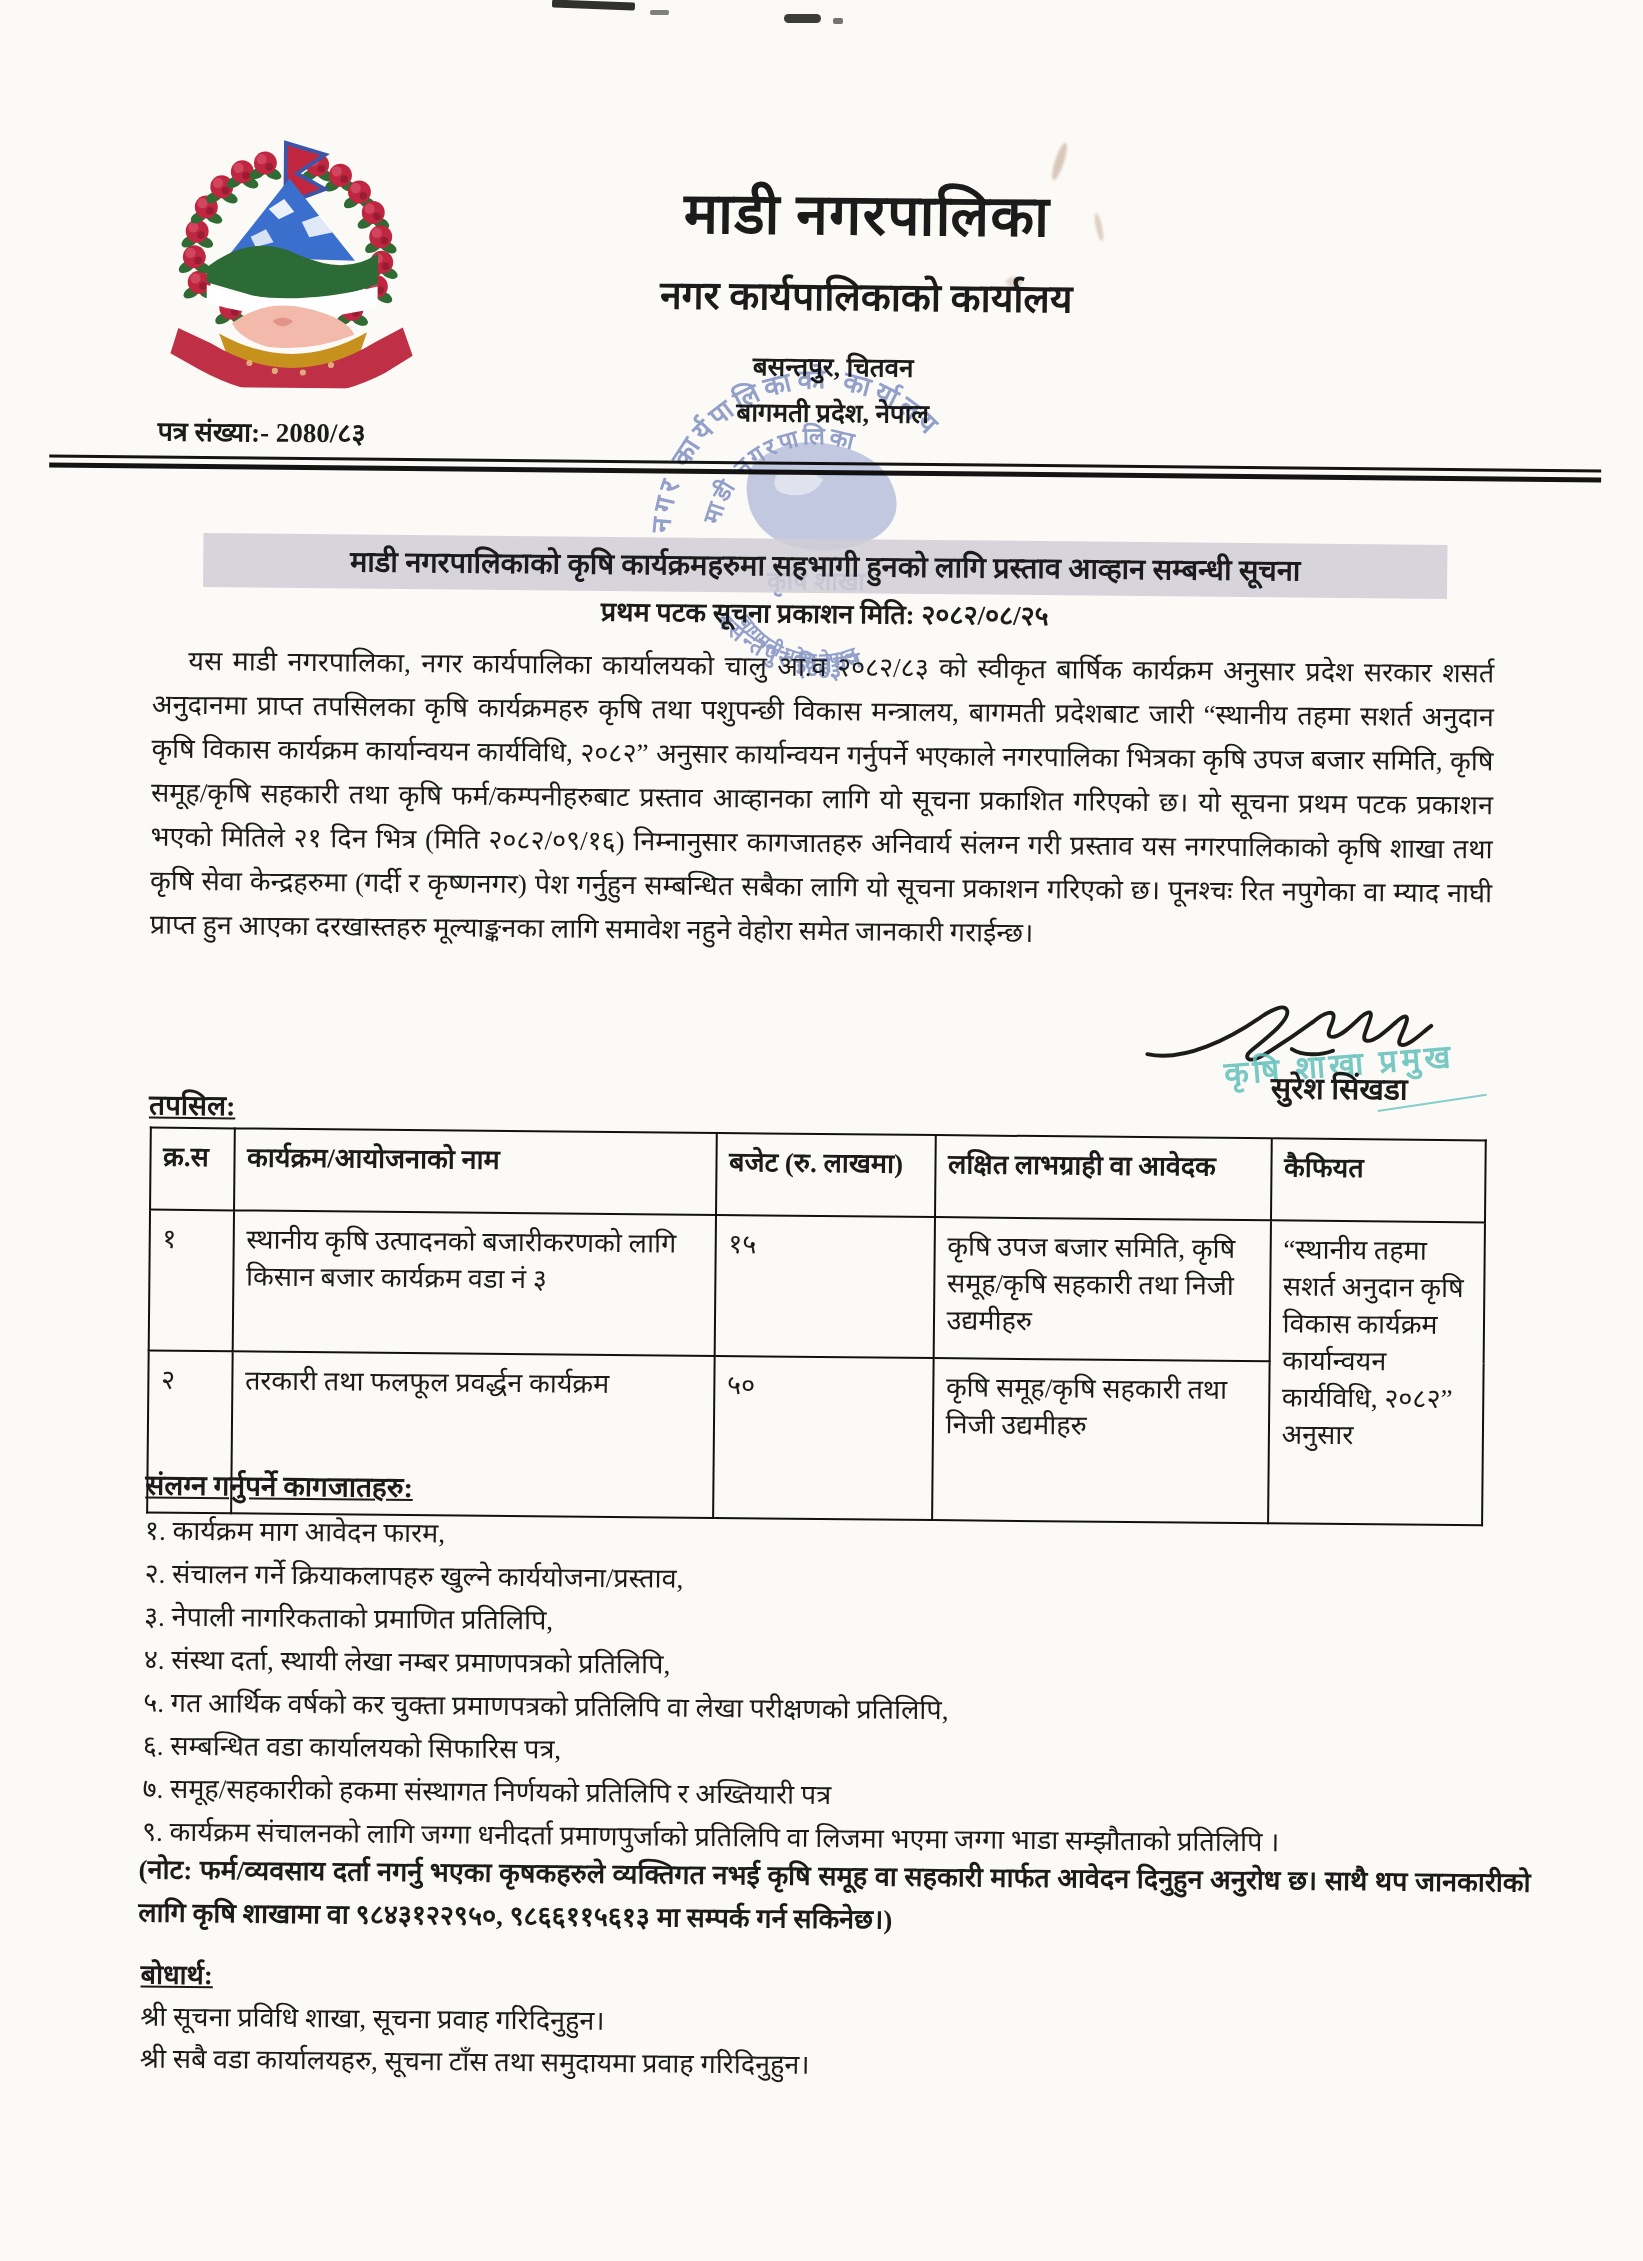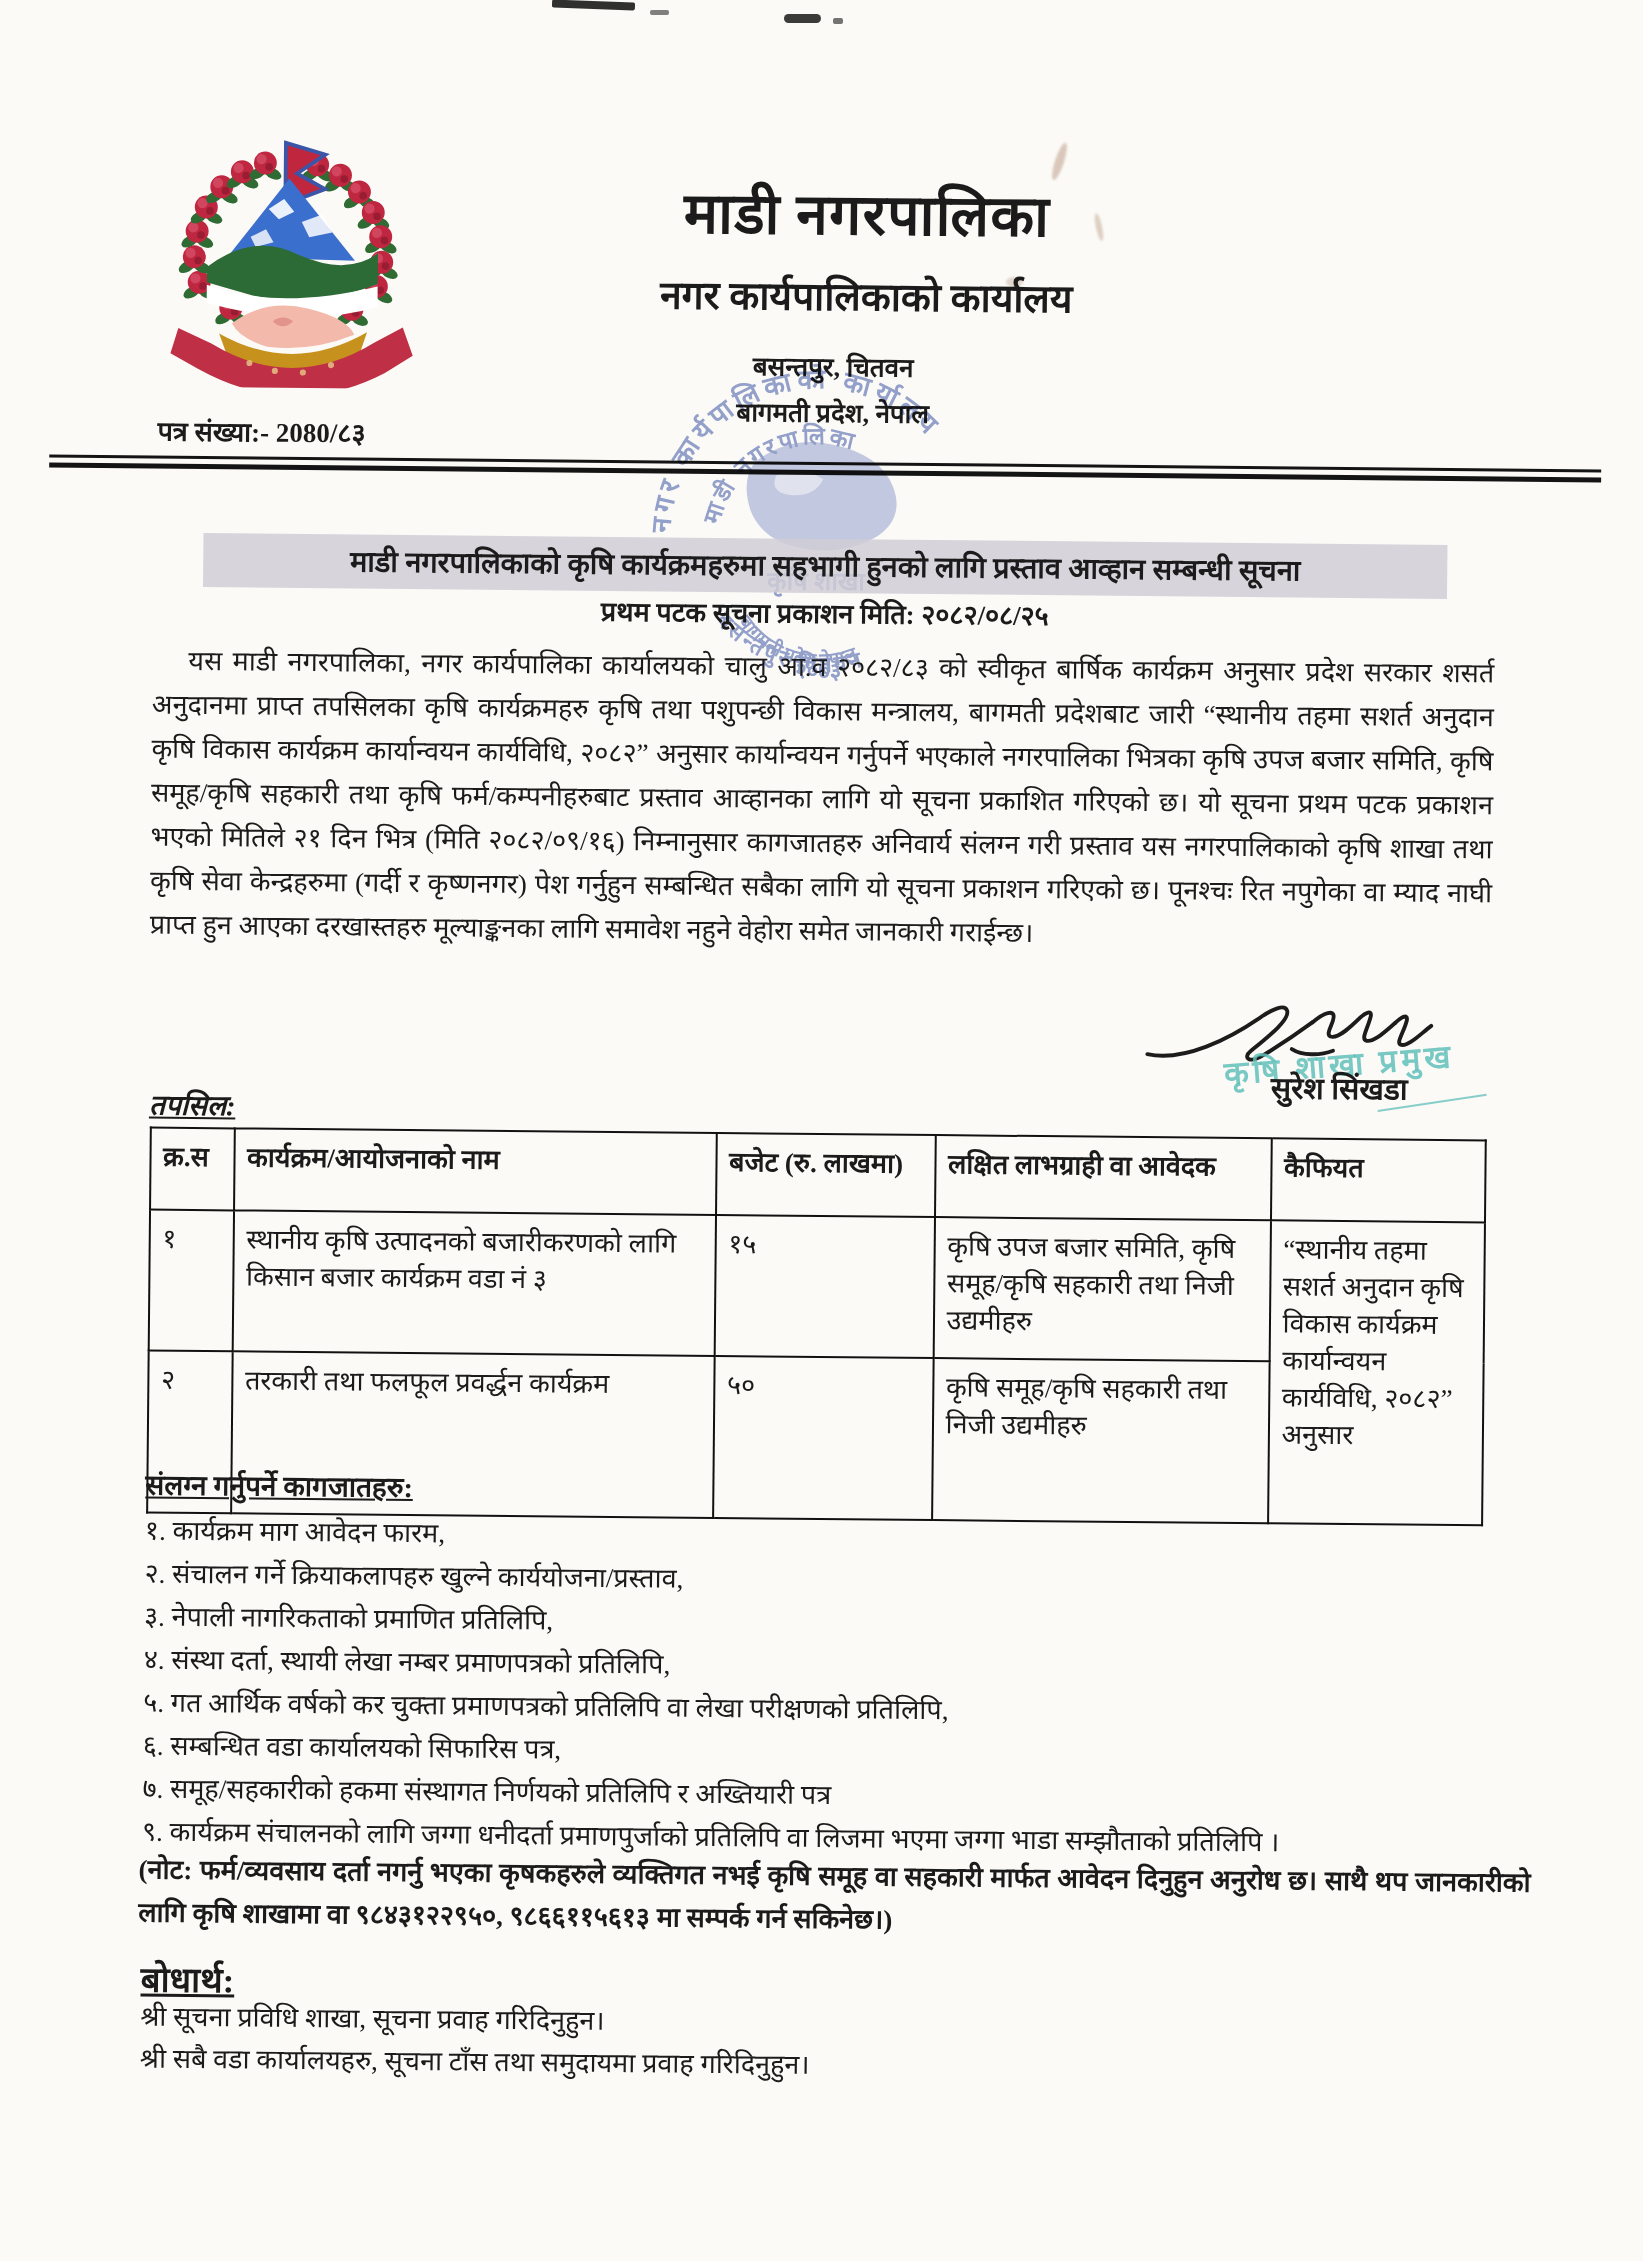--- a/index.html
+++ b/index.html
@@ -28,33 +28,33 @@
   .pubdate{left:200px;top:594px;width:1244px;text-align:center;font-size:27px;font-weight:bold;}
   
   .body-par{left:150px;top:645px;width:1342px;font-size:27px;line-height:44px;text-align:justify;text-indent:36px;}
   
   .sig-svg{left:1141px;top:989px;}
   .teal-stamp{left:1160px;top:1037px;width:361px;text-align:center;font-size:32px;
     color:rgba(96,190,186,.85);font-weight:bold;transform:rotate(-5deg);letter-spacing:3.9px;white-space:nowrap;}
   .sig-name{left:1180px;top:1062px;width:322px;text-align:center;font-size:30px;font-weight:bold;}
   .teal-line{left:1379px;top:1096px;width:110px;height:0;border-top:2.6px solid rgba(96,190,186,.75);transform:rotate(-9deg);}
   
-  .tbl-heading{left:151px;top:1091px;font-size:28px;font-weight:bold;text-decoration:underline;font-style:italic;}
+  .tbl-heading{left:151px;top:1091px;font-size:28px;font-weight:bold;text-decoration:underline;}
   table.main{left:152px;top:1133px;position:absolute;border-collapse:collapse;table-layout:fixed;width:1336px;}
   table.main td,table.main th{border:2.6px solid #111;vertical-align:top;padding:10.3px 11.6px;font-size:27px;line-height:37px;text-align:left;}
   table.main th{font-weight:bold;height:59px;}
   td.justify,th.justify{text-align:justify;}
   .row1{height:141px;}
   .row2{height:162px;}
   
   .attach-heading{left:151px;top:1471px;font-size:28px;font-weight:bold;text-decoration:underline;}
   .attach-list{left:151px;top:1516px;width:1354px;font-size:27px;line-height:43px;}
   .attach-list div{white-space:nowrap;}
   .note{left:148px;top:1855px;width:1392px;font-size:27px;font-weight:bold;line-height:43px;text-align:justify;}
-  .bodhartha-heading{left:151px;top:1961px;font-size:35px;font-weight:bold;text-decoration:underline;}
+  .bodhartha-heading{left:151px;top:1961px;font-size:27px;font-weight:bold;text-decoration:underline;}
   .cc1{left:151px;top:2003px;font-size:27px;}
   .cc2{left:151px;top:2045px;font-size:27px;}
   
   .seal{left:639px;top:353px;mix-blend-mode:multiply;opacity:.9;}
   
   .smudge{position:absolute;background:#191919;border-radius:1.9px;}
   .sm1{left:552px;top:1.3px;width:83px;height:8.4px;transform:rotate(2deg);opacity:.9;}
   .sm2{left:650px;top:10.3px;width:19.3px;height:5.2px;opacity:.55;}
   .sm3{left:784px;top:14px;width:37px;height:9px;border-radius:5.2px;opacity:.85;}
   .sm4{left:833px;top:18px;width:10.3px;height:5.8px;opacity:.6;}

